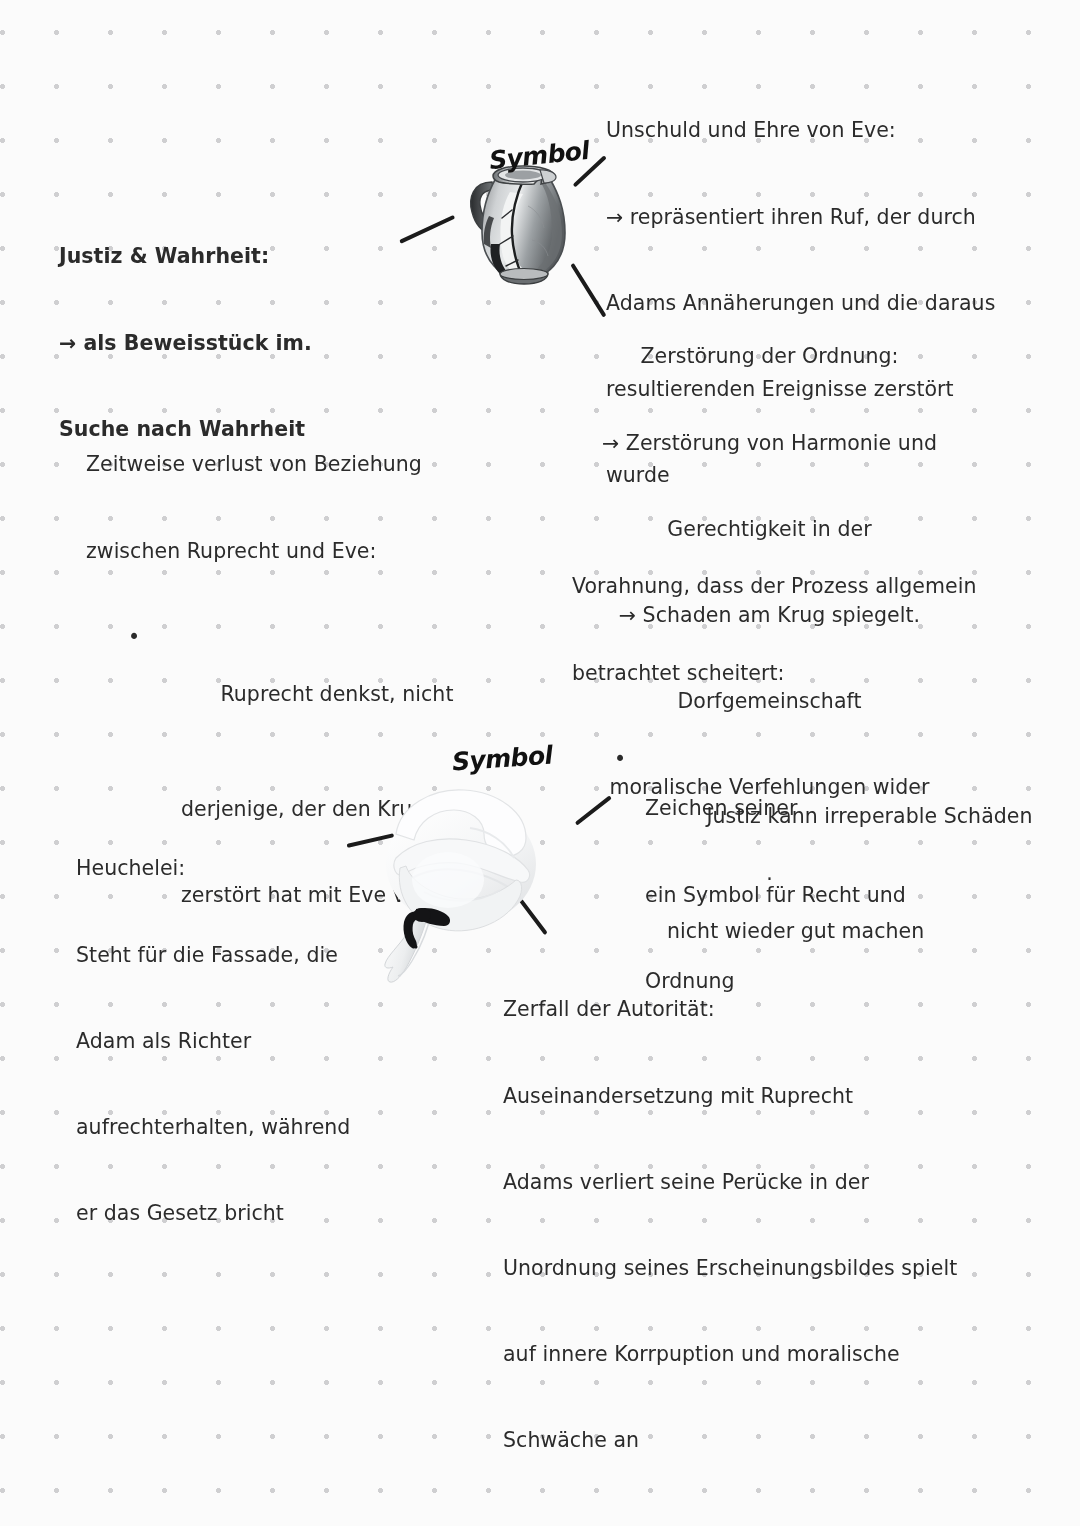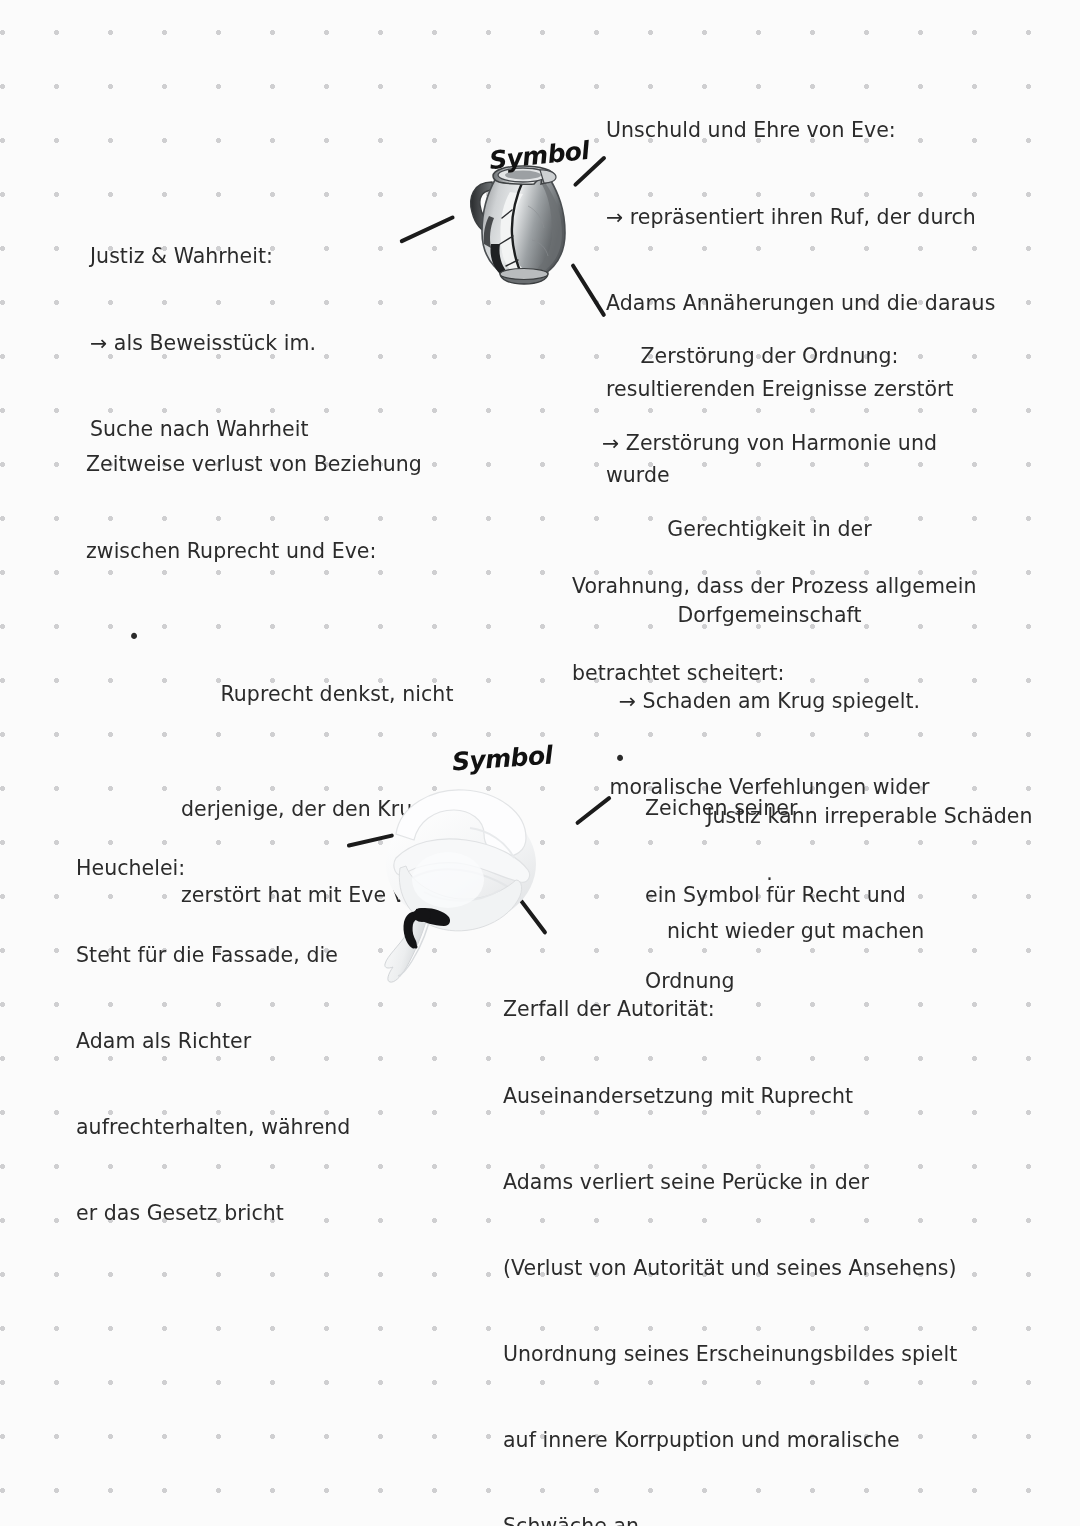--- a/index.html
+++ b/index.html
@@ -150,40 +150,40 @@
 
       <path d="M74 22 C 82 21, 90 25, 90 29 C 90 33, 84 35, 78 35 Z" fill="#cdd0d2" stroke="#43464a" stroke-width="1.2"></path>
 
       <path d="M34 125 C 34 132, 44 136, 58 136 C 72 136, 82 132, 82 125 Z" fill="#6a6e71" stroke="#3a3d3f" stroke-width="1.3"></path>
       <ellipse cx="58" cy="126" rx="24" ry="5.5" fill="#b9bcbe" stroke="#3a3d3f" stroke-width="1.2"></ellipse>
     </svg>
   </div>
 
   <div class="handwrite" style="left:489px; top:141px; font-size:25px; transform: rotate(-6deg);">Symbol</div>
 
-  <div class="note" style="left:90px; top:185px;">
+  <div class="note" style="left:59px; top:185px;font-weight:bold;">
     <span class="ln">Justiz &amp; Wahrheit:</span>
     <span class="ln">→ als Beweisstück im.</span>
     <span class="ln">Suche nach Wahrheit</span>
   </div>
 
   <div class="note" style="left:606px; top:59px;">
     <span class="ln">Unschuld und Ehre von Eve:</span>
     <span class="ln">→ repräsentiert ihren Ruf, der durch</span>
     <span class="ln">Adams Annäherungen und die daraus</span>
     <span class="ln">resultierenden Ereignisse zerstört</span>
     <span class="ln">wurde</span>
   </div>
 
   <div class="note" style="left:602px; top:285px;text-align:center;">
     <span class="ln">Zerstörung der Ordnung:</span>
     <span class="ln">→ Zerstörung von Harmonie und</span>
     <span class="ln">Gerechtigkeit in der</span>
+    <span class="ln">→ Schaden am Krug spiegelt.</span>
     <span class="ln">Dorfgemeinschaft</span>
-    <span class="ln">→ Schaden am Krug spiegelt.</span>
     <span class="ln">moralische Verfehlungen wider</span>
     <span class="ln">.</span>
   </div>
 
   <div class="note" style="left:86px; top:393px;">
     <span class="ln">Zeitweise verlust von Beziehung</span>
     <span class="ln">zwischen Ruprecht und Eve:</span>
     <span class="bullet-row">
       <span class="dot">•</span>
       <span>Ruprecht denkst, nicht</span>
@@ -269,19 +269,18 @@
     <span class="ln">Steht für die Fassade, die</span>
     <span class="ln">Adam als Richter</span>
     <span class="ln">aufrechterhalten, während</span>
     <span class="ln">er das Gesetz bricht</span>
   </div>
 
   <div class="note" style="left:503px; top:938px;">
     <span class="ln">Zerfall der Autorität:</span>
     <span class="ln">Auseinandersetzung mit Ruprecht</span>
     <span class="ln">Adams verliert seine Perücke in der</span>
-    <span class="ln">(Verlust von Autorität und seines Ansehens)</span>
     <span class="ln">Unordnung seines Erscheinungsbildes spielt</span>
     <span class="ln">auf innere Korrpuption und moralische</span>
     <span class="ln">Schwäche an</span>
   </div>
 
 </div>
 
 </body></html>

